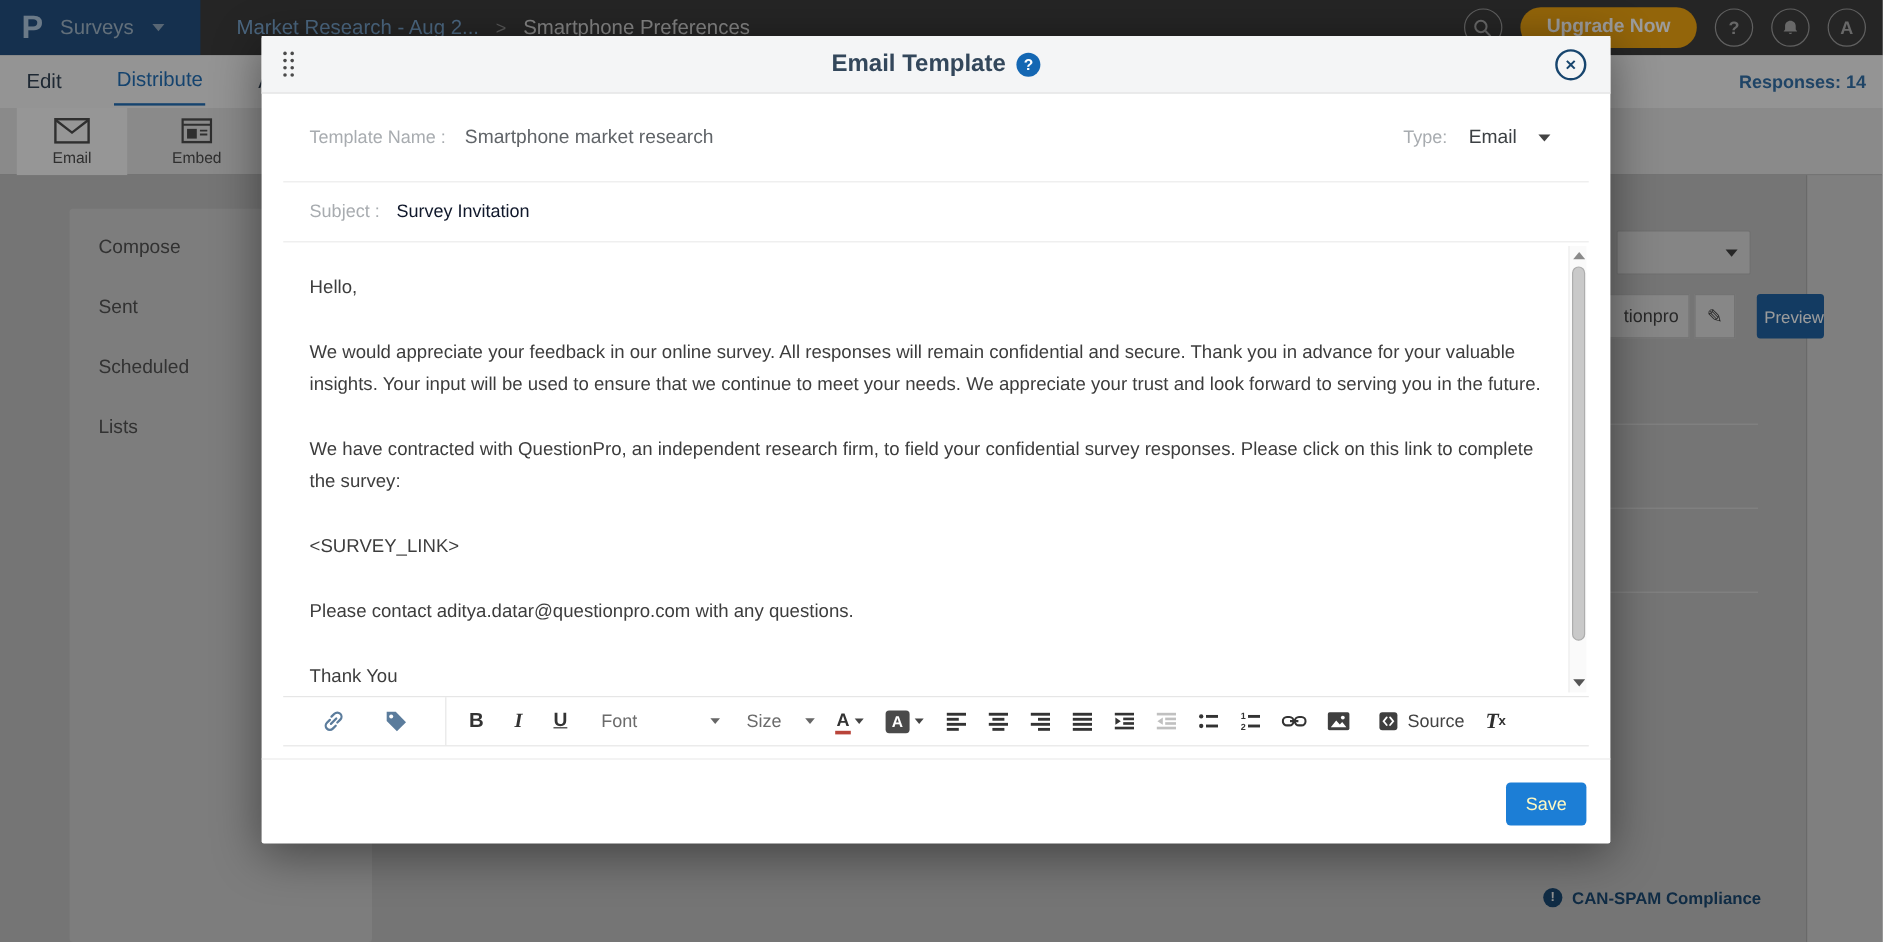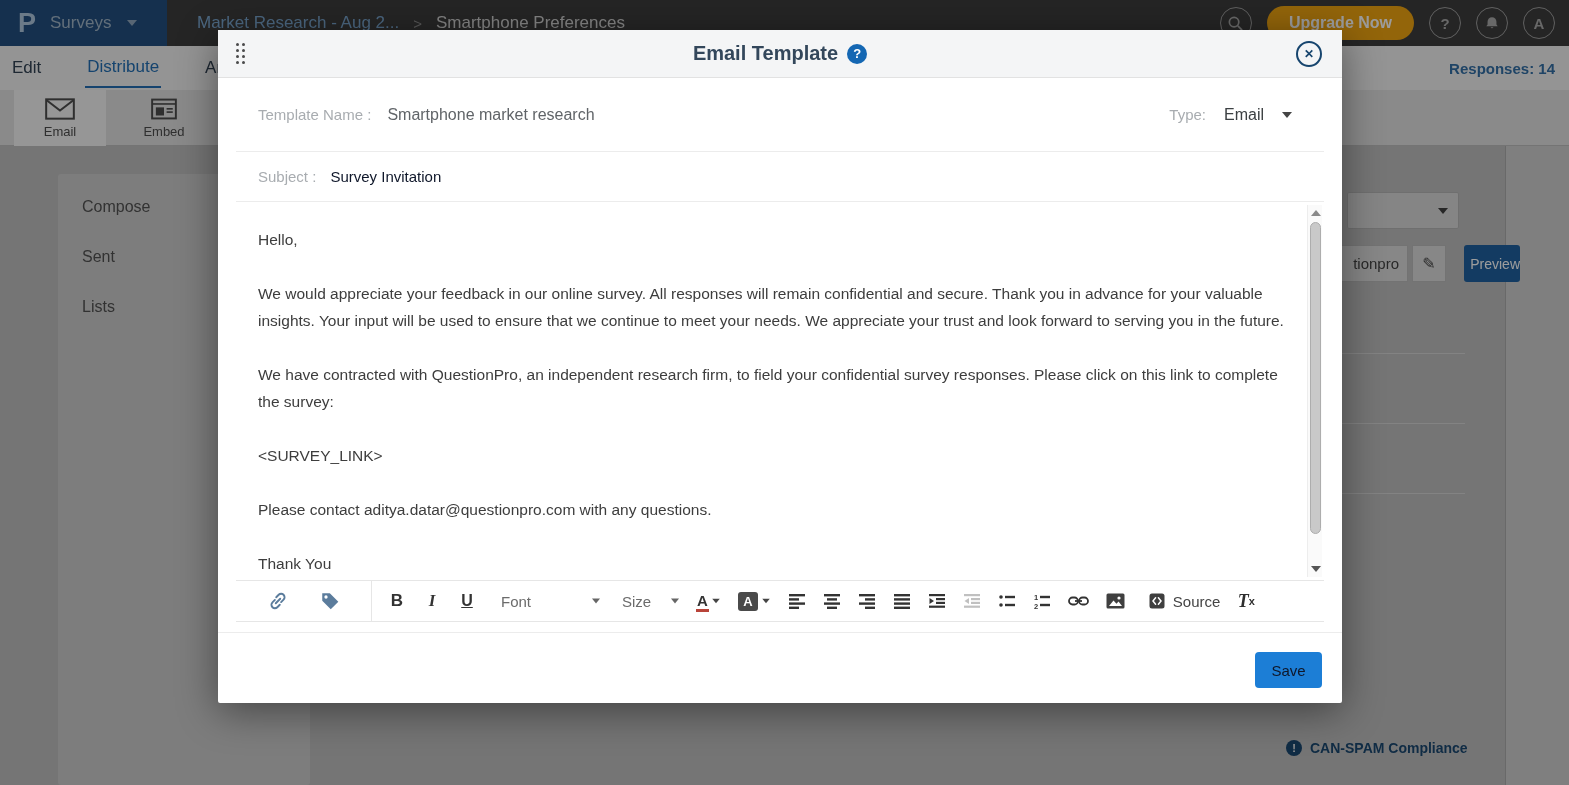--- a/index.html
+++ b/index.html
@@ -18,21 +18,21 @@
   .nav-caret { color:#8ea6bd; margin-left:2px; }
   .breadcrumb { display:flex; align-items:center; gap:14px; margin-left:30px; font-size:17px; }
   .crumb-parent { color:#79a7d2; }
   .crumb-sep { color:#8d8d8d; font-size:15px; }
   .crumb-current { color:#d6d6d6; }
   .nav-right { margin-left:auto; display:flex; align-items:center; gap:15px; padding-right:14px; }
   .nav-circle { width:32px; height:32px; border:1px solid #9c9c9c; border-radius:50%; display:flex; align-items:center; justify-content:center; color:#a8a8a8; font-weight:700; font-size:15px; }
   .upgrade-btn { height:34px; padding:0 22px; background:#f0a30c; border-radius:17px; color:#fff; font-size:16px; font-weight:700; display:flex; align-items:center; }
   .tab-bar { position:absolute; left:0; top:46px; width:1569px; height:44px; background:#f2f2f2; display:flex; align-items:center; font-size:17px; }
   .tab { margin-left:42px; color:#2d3e50; padding:9px 2px; }
-  .tab:first-child { margin-left:10px; }
+  .tab:first-child { margin-left:20px; }
   .tab.active { color:#1e6cb3; border-bottom:2px solid #1e6cb3; }
   .responses { margin-left:auto; padding-right:14px; color:#2f6da5; font-size:15px; font-weight:700; }
   .channel-bar { position:absolute; left:0; top:90px; width:1569px; height:56px; background:#e2e2e2; border-bottom:1px solid #bdbdbd; display:flex; }
   .channel-item { width:92px; height:56px; display:flex; flex-direction:column; align-items:center; justify-content:center; gap:4px; color:#4a4a4a; font-size:13px; }
   .channel-item.first { margin-left:14px; }
   .channel-item.second { margin-left:12px; }
   .channel-item.active { background:#f5f5f5; }
   .content-bg { position:absolute; left:0; top:146px; width:1569px; height:639px; background:#bfbfbf; }
   .right-rail { position:absolute; right:0; top:0; width:64px; height:639px; background:#cfcfcf; border-left:1px solid #aaaaaa; }
   .bg-row { position:absolute; left:340px; width:1125px; height:1px; background:rgba(255,255,255,0.35); }
@@ -88,21 +88,21 @@
   .mini-caret { transform:scale(0.75); color:#444; margin-left:3px; }
   .tb-source { display:flex; align-items:center; gap:7px; font-size:15px; color:#444; margin-left:6px; }
   .tb-tx { font-family:"Liberation Serif", serif; font-style:italic; font-size:18px; font-weight:700; color:#2f2f2f; }
   .tb-tx sub { font-style:normal; font-family:"Liberation Sans", sans-serif; font-size:11px; font-weight:800; }
   .footer-divider { position:absolute; left:0; right:0; top:602px; border-top:1px solid #ececec; }
   .highlight-box { position:absolute; left:2px; top:614px; width:350px; height:52px; border:3px solid #e01313; display:flex; align-items:center; padding-left:15px; gap:23px; background:#fff; }
   .ss-label { color:#2f80c4; font-size:16px; }
   .gl-label { color:#4a4e52; font-size:16px; }
   .toggle { position:relative; width:53px; height:24px; border:2px solid #1c7ed6; border-radius:13px; background:#fff; }
   .toggle-knob { position:absolute; left:4px; top:2px; width:15px; height:15px; border-radius:50%; background:#1c7ed6; }
-  .save-btn { position:absolute; right:20px; top:622px; width:67px; height:36px; background:#1c7ed6; border-radius:4px; color:#0f172a; font-size:15px; display:flex; align-items:center; justify-content:center; }
+  .save-btn { position:absolute; right:20px; top:622px; width:67px; height:36px; background:#1c7ed6; border-radius:4px; color:#fef9c3; font-size:15px; display:flex; align-items:center; justify-content:center; }
   svg { display:block; }
 </style>
 </head>
 <body>
 
 <div class="screen">
 
   <div class="backdrop">
 
     <div class="top-nav">
@@ -166,20 +166,23 @@
       <div class="bg-row" style="top:207px"></div>
       <div class="bg-row" style="top:277px"></div>
       <div class="bg-row" style="top:347px"></div>
 
       <div class="side-card">
         <div class="side-item">
             <span>Compose</span>
           </div>
         <div class="side-item">
             <span>Sent</span>
+          </div>
+        <div class="side-item">
+            <span>Scheduled</span>
           </div>
         <div class="side-item">
             <span>Lists</span>
           </div>
       </div>
 
       <div class="bg-dropdown">
         <span class="caret" style="color:#3c3c3c"></span>
       </div>
       <div class="url-box">

